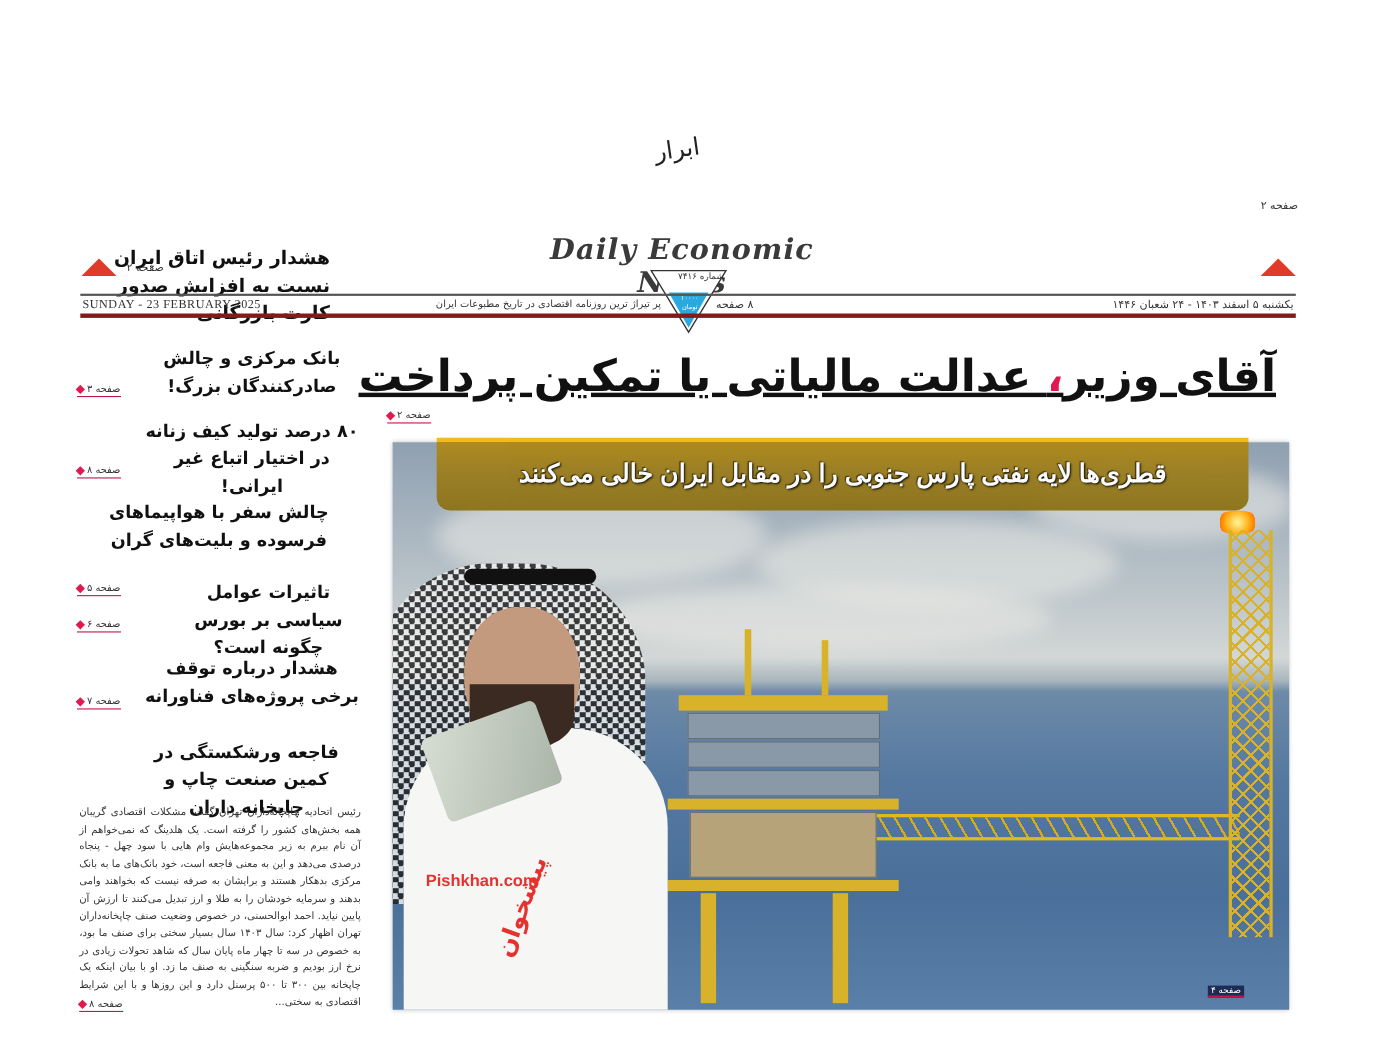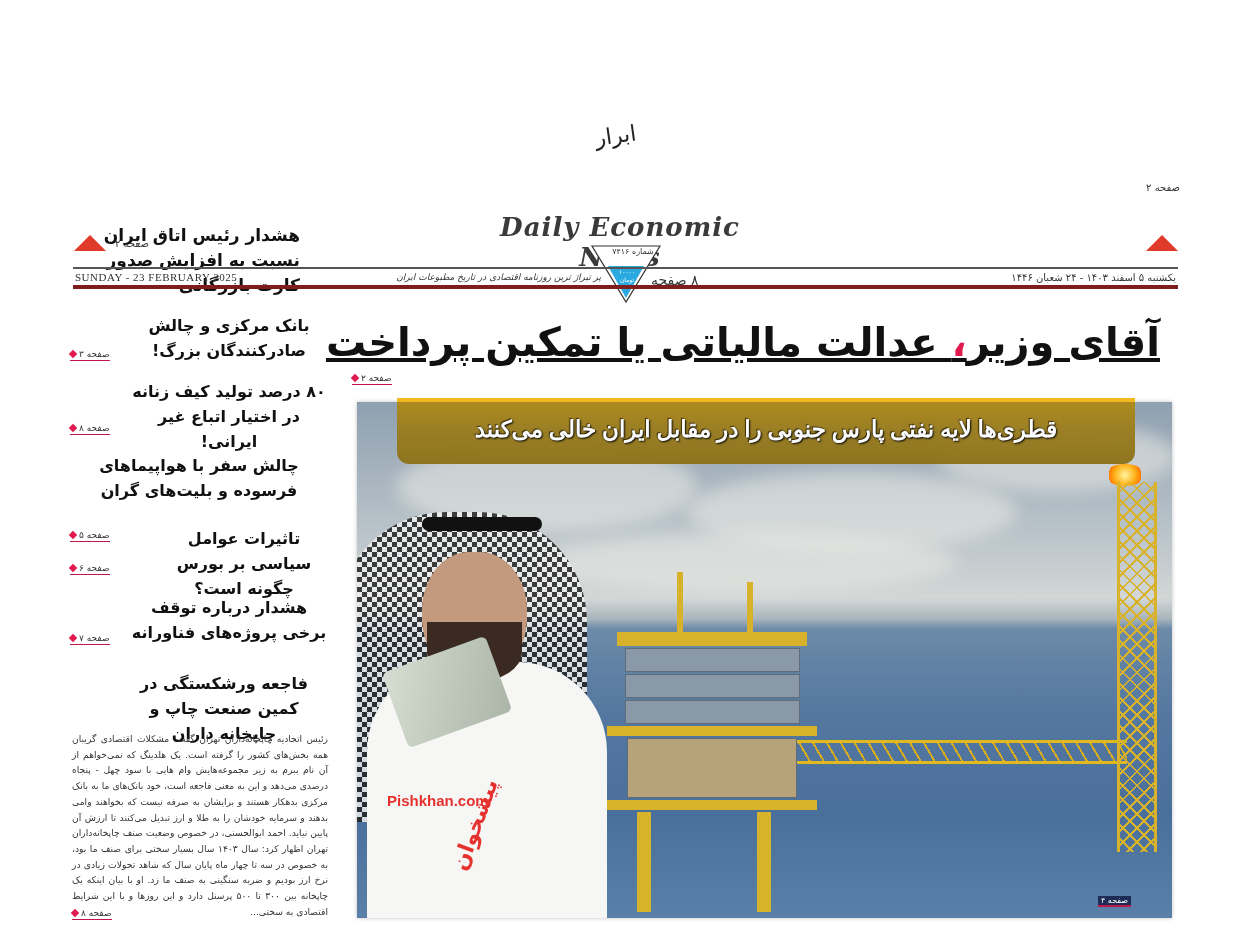--- a/index.html
+++ b/index.html
@@ -48,30 +48,30 @@
     border-top: 2px solid #555; border-bottom: 4px solid #7f1d1d;
   }
   .datebar .en-date {
     position: absolute; left: 2px; top: 2px; font-family: "Liberation Serif", serif;
     font-size: 11px; color: #333; letter-spacing: 0.5px;
   }
   .datebar .fa-date {
     position: absolute; right: 2px; top: 3px; direction: rtl; font-size: 10px; color: #333;
   }
   .datebar .tagline {
-    position: absolute; left: 303px; top: 3px; direction: rtl; font-size: 9px; color: #333; width: 225px; text-align: right; font-style: italic;
+    position: absolute; left: 303px; top: 3px; direction: rtl; font-size: 9px; color: #333; width: 225px; text-align: right;
   }
   .datebar .pages {
-    position: absolute; left: 578px; top: 3px; direction: rtl; font-size: 14px; color: #333;
+    position: absolute; left: 578px; top: 3px; direction: rtl; font-size: 10px; color: #333;
   }
   .issue-badge {
     position: absolute; left: 590px; top: 244px; width: 72px; height: 60px;
   }
   .issue-num {
-    position: absolute; left: 608px; top: 247px; width: 50px; text-align: center;
+    position: absolute; left: 608px; top: 247px; width: 50px; text-align: right;
     font-size: 8px; color: #333; direction: rtl;
   }
   .price {
     position: absolute; left: 612px; top: 268px; width: 30px; text-align: center;
     font-size: 6px; color: #fff; line-height: 8px;
   }
 
   
   .main-headline {
     position: absolute; left: 360px; top: 312px; width: 800px; direction: rtl; text-align: right;
@@ -122,21 +122,21 @@
     background: linear-gradient(120deg, #d7ddd2, #aab5a8); transform: rotate(-20deg); border-radius: 6px; }
   .watermark { position: absolute; left: 60px; top: 300px; color: #e6322f; font-weight: bold; font-size: 15px; font-family: "Liberation Sans", sans-serif; }
   .watermark-fa { position: absolute; left: 100px; top: 320px; color: #e6322f; font-weight: bold; font-size: 22px; transform: rotate(-70deg); direction: rtl; }
 
   .banner {
     position: absolute; left: 397px; top: 398px; width: 738px; height: 66px; border-radius: 0 0 12px 12px;
     background: linear-gradient(to bottom, #f2b818 0 4px, #b08a1a 4px, #9a7d20 50%, #8c7218 100%);
     opacity: 0.96; direction: rtl; text-align: center;
   }
   .banner-text {
-    font-family: Liberation Serif, serif; font-weight: bold; font-size: 23px; color: #fff;
+    font-family: Liberation Sans, sans-serif; font-weight: bold; font-size: 23px; color: #fff;
     line-height: 64px; white-space: nowrap;
     text-shadow: 1px 1px 2px #000, -1px -1px 1px #3a2a00;
   }
   .photo-page-ref {
     position: absolute; left: 1098px; top: 896px; font-size: 8px; color: #fff;
     background: #1d2c55; padding: 0 3px; direction: rtl; border-bottom: 2px solid #c0174a;
   }
 
   
   .sidebar { position: absolute; left: 70px; top: 313px; width: 258px; direction: rtl; }

